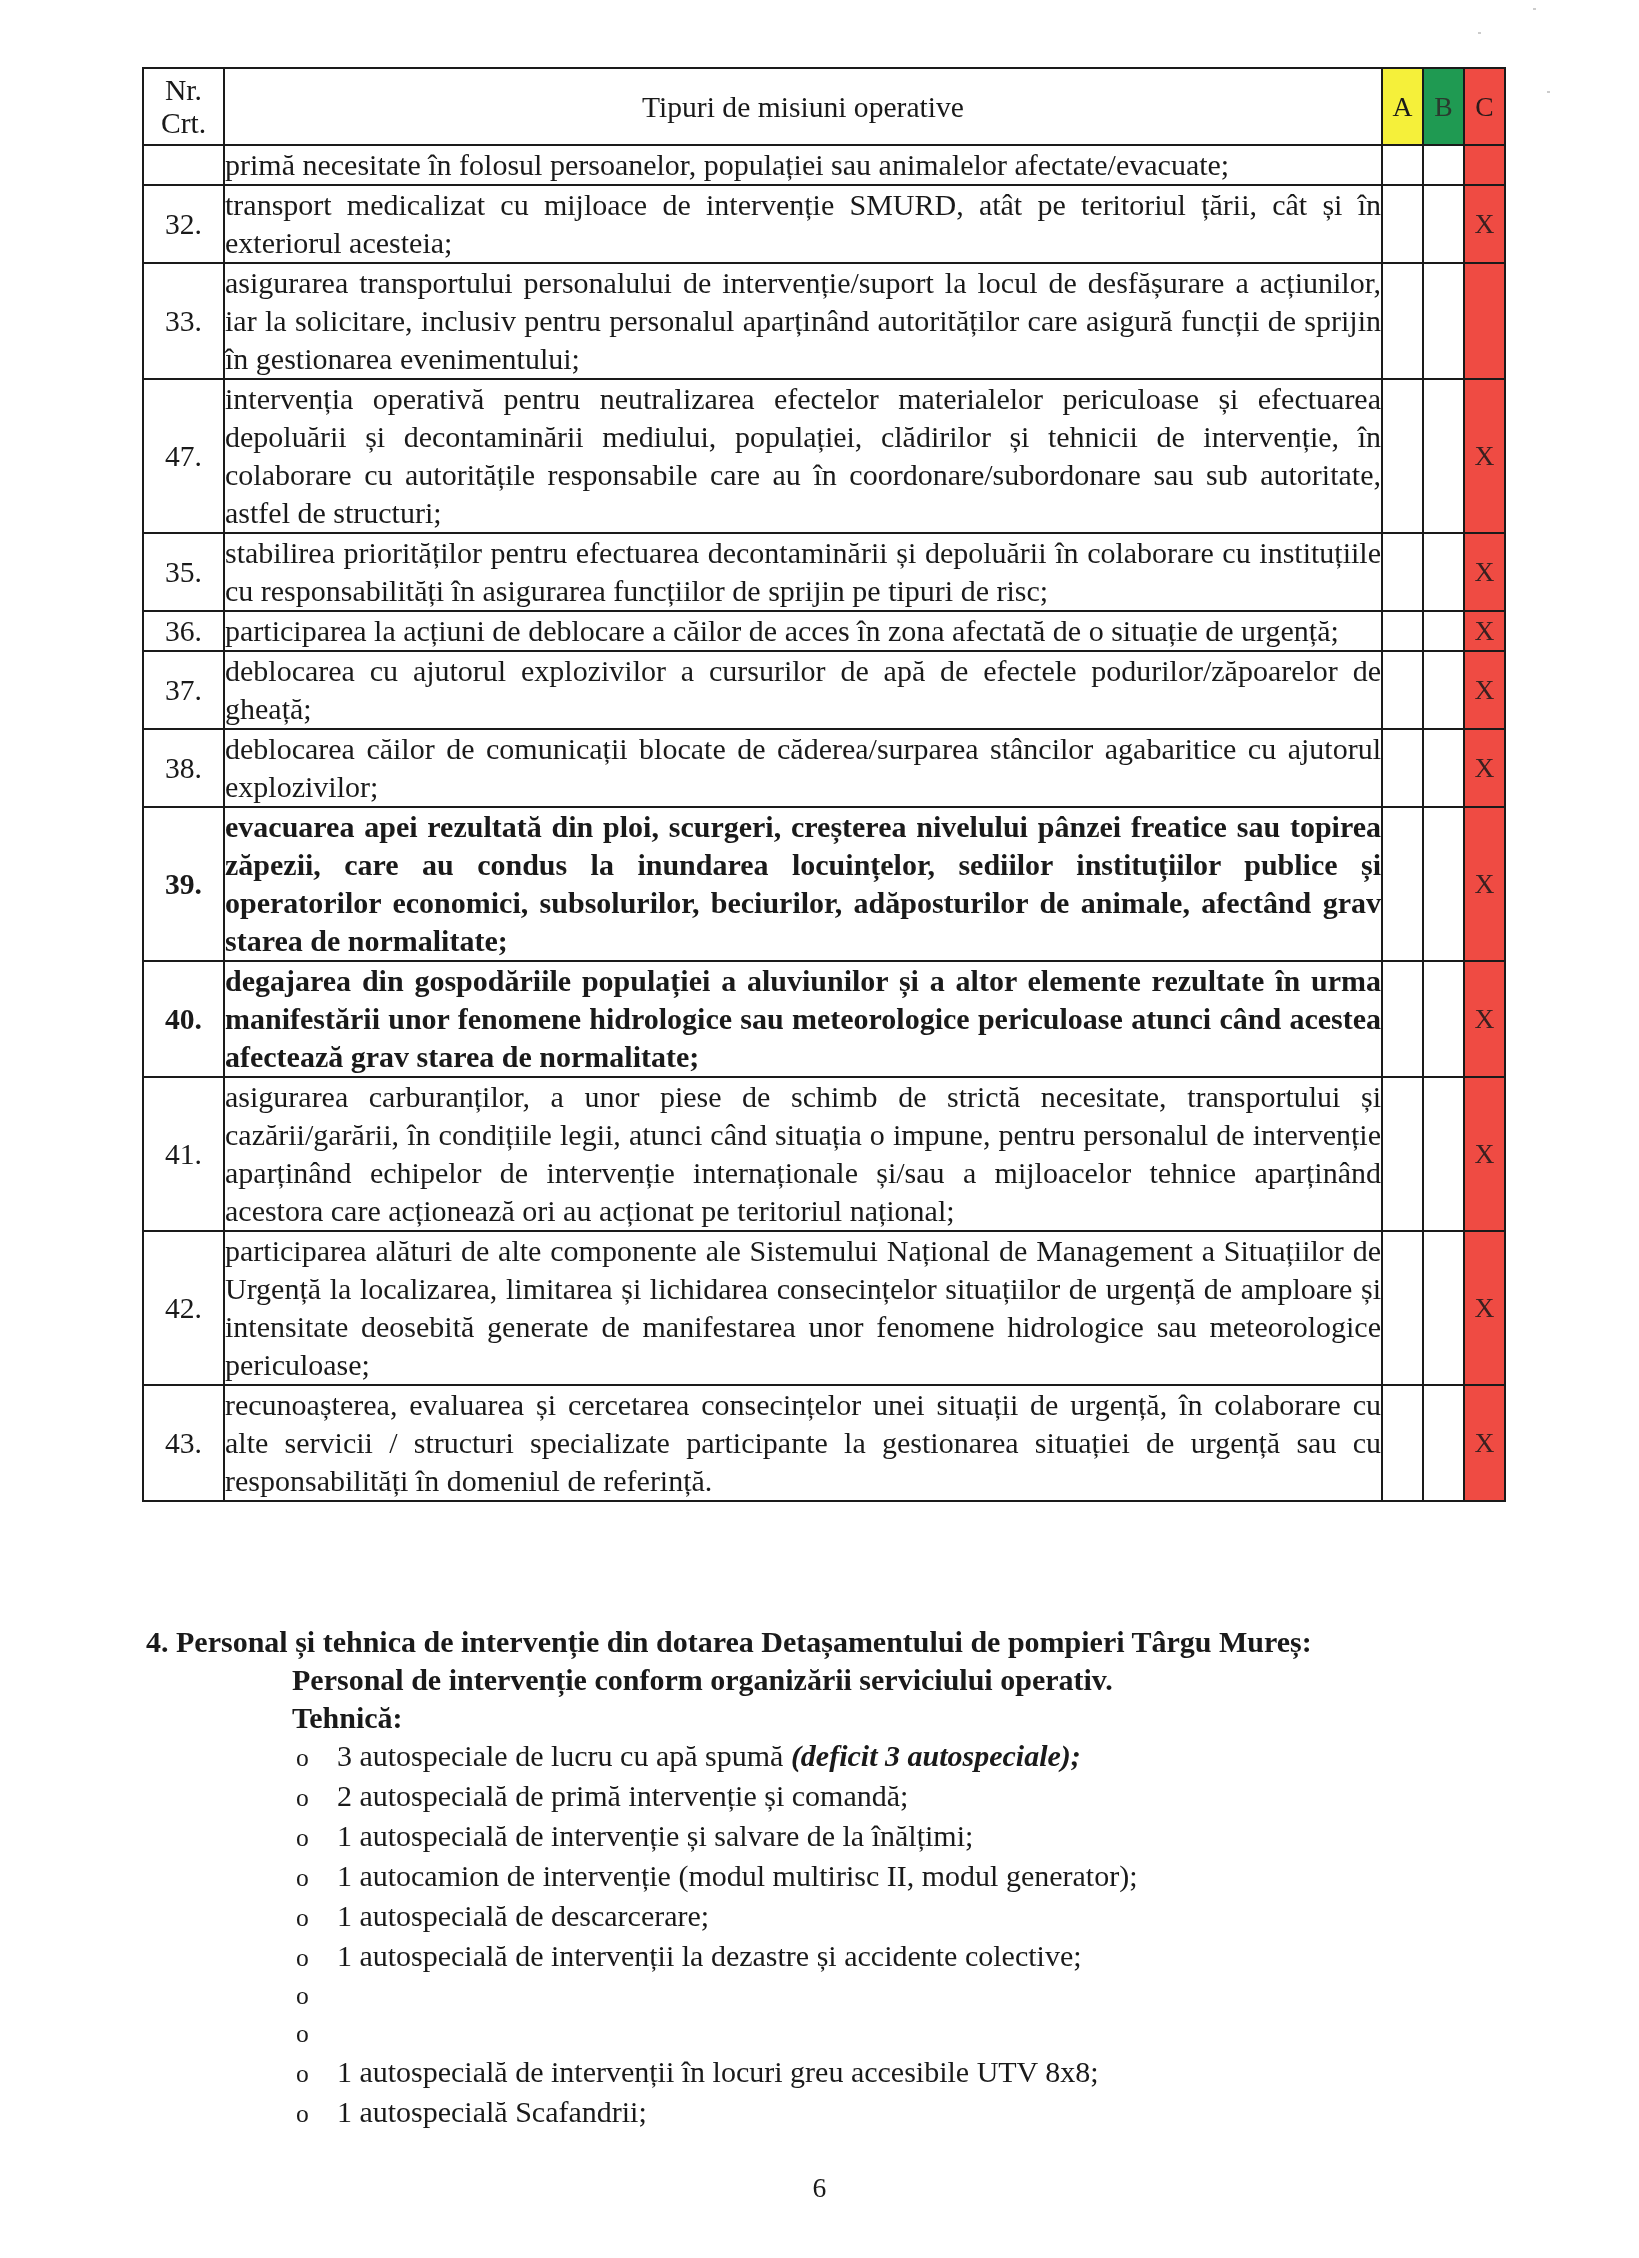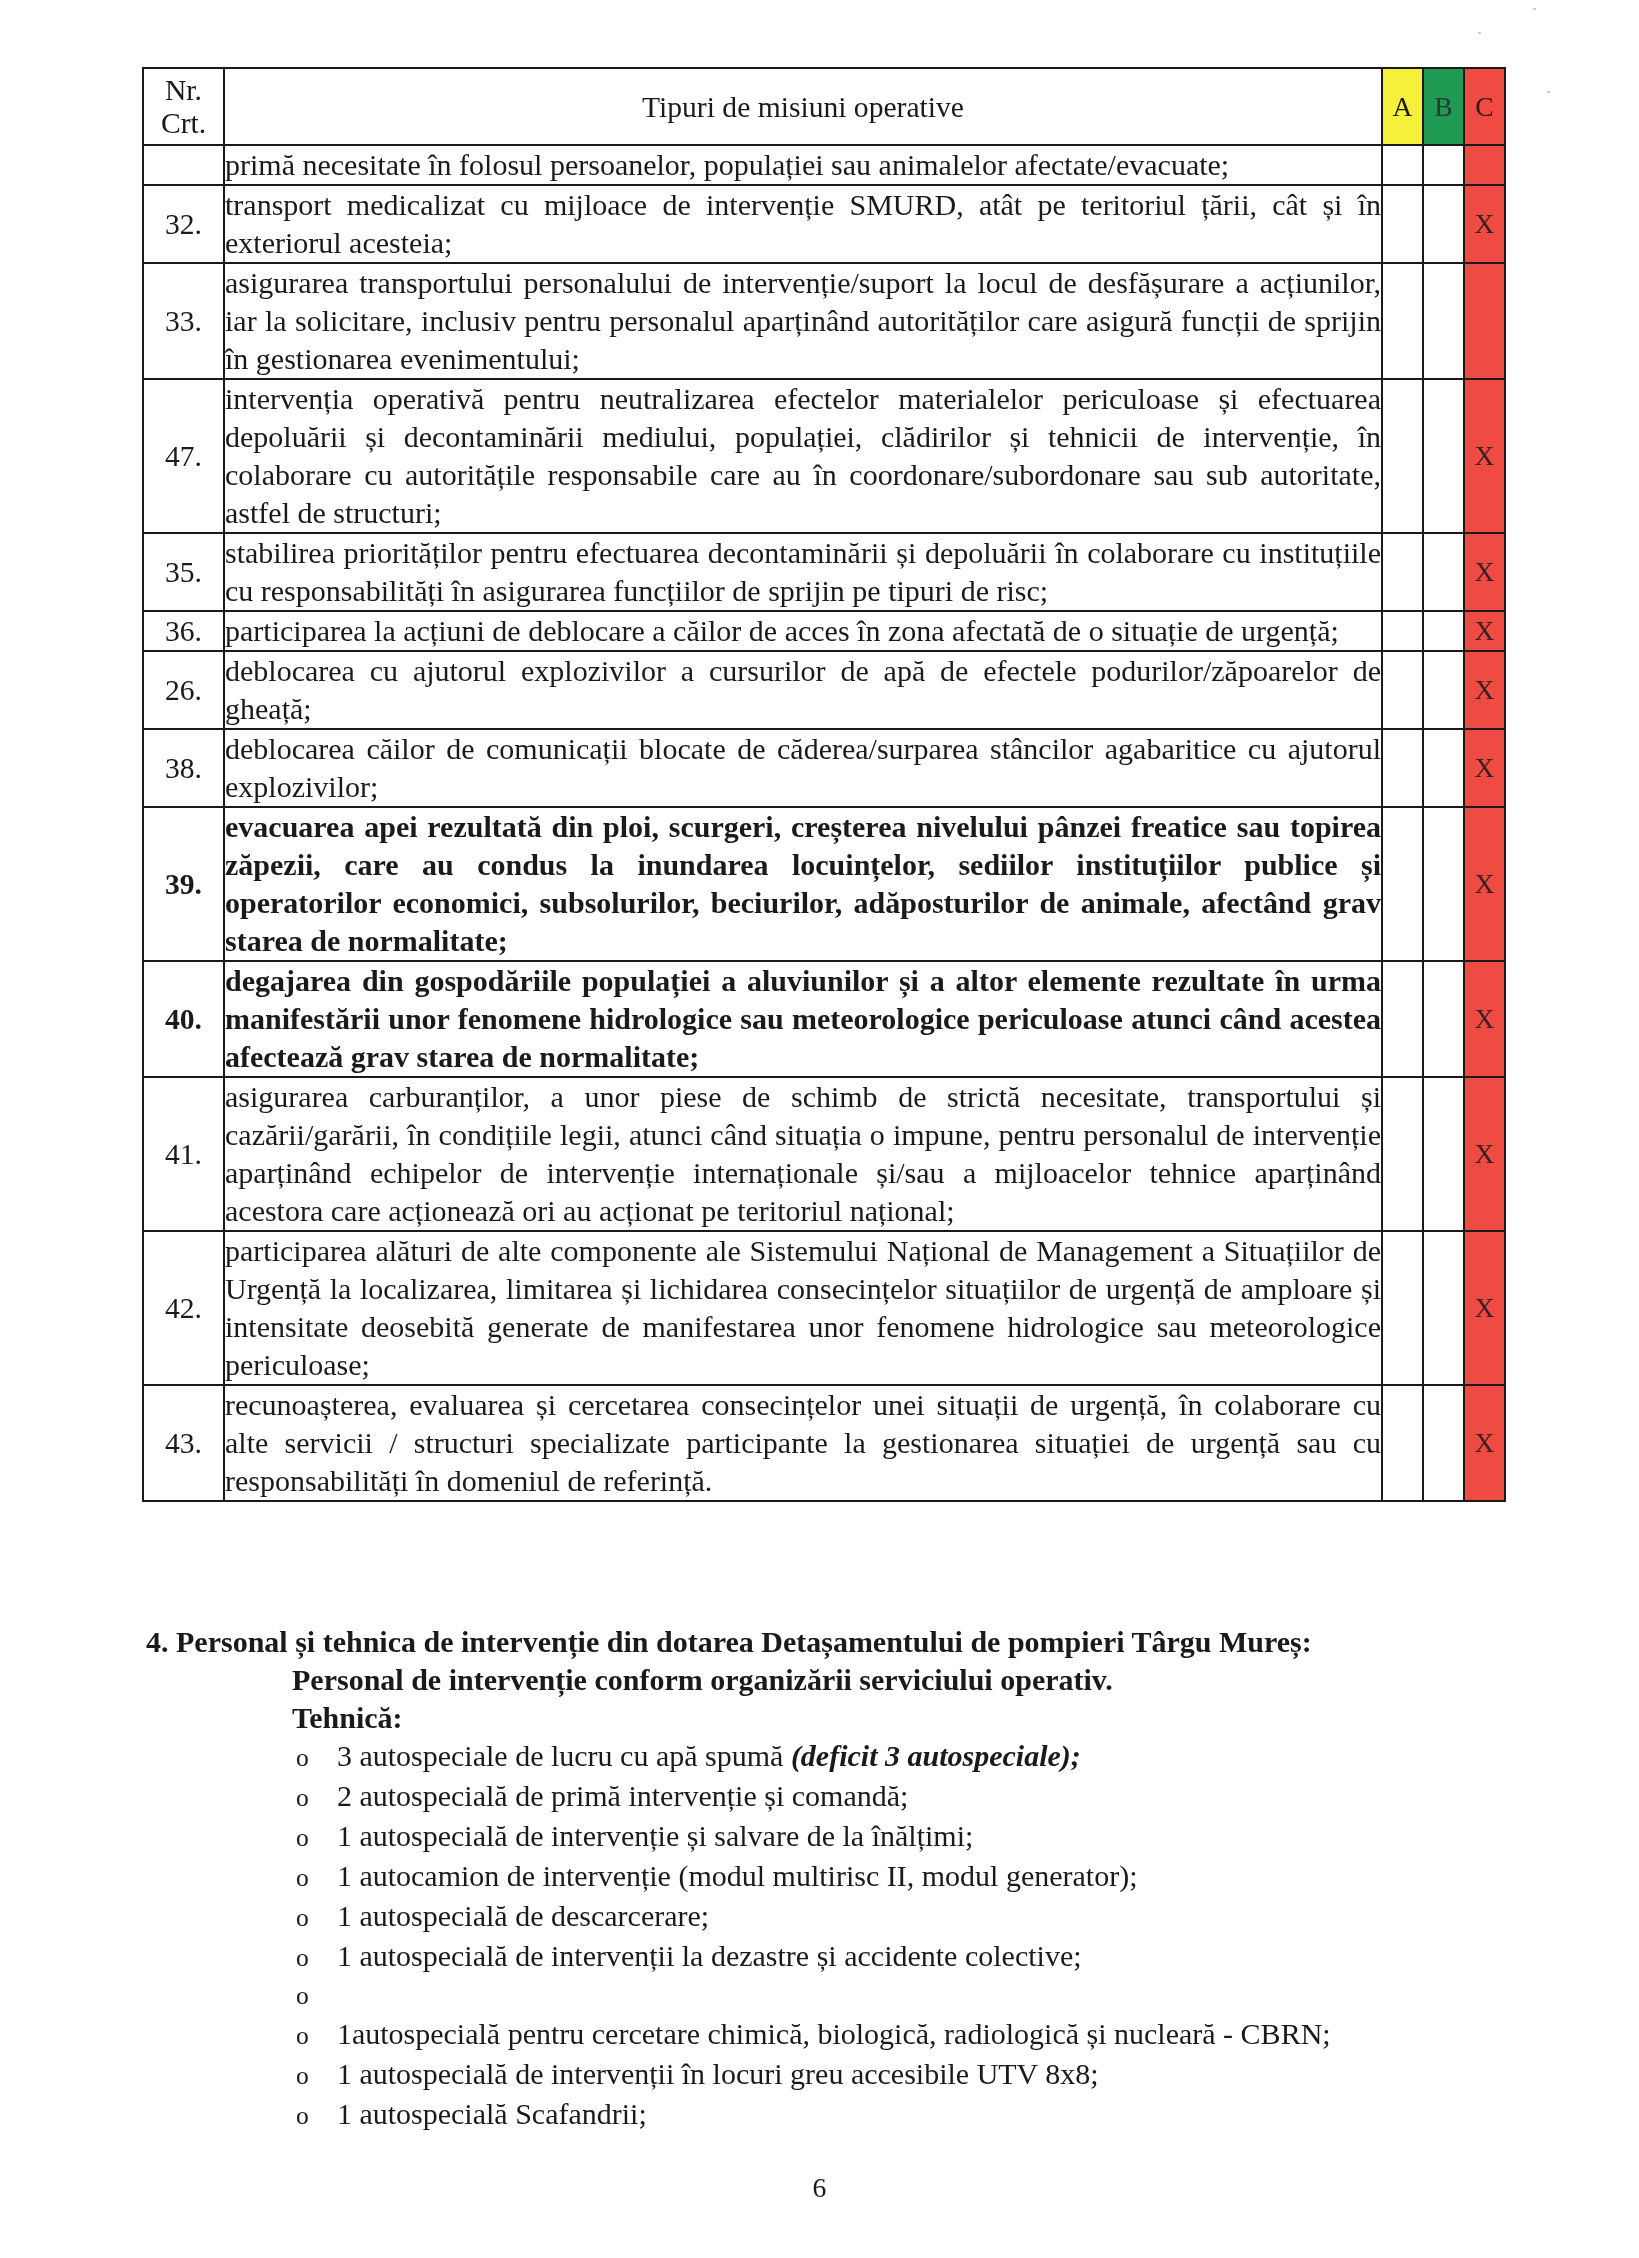--- a/index.html
+++ b/index.html
@@ -159,21 +159,21 @@
         <td class="c">X</td>
       </tr>
       <tr>
         <td class="nr">36.</td>
         <td class="text">participarea la acțiuni de deblocare a căilor de acces în zona afectată de o situație de urgență;</td>
         <td class="a"></td>
         <td class="b"></td>
         <td class="c">X</td>
       </tr>
       <tr>
-        <td class="nr">26.</td>
+        <td class="nr">37.</td>
         <td class="text">deblocarea cu ajutorul explozivilor a cursurilor de apă de efectele podurilor/zăpoarelor de gheață;</td>
         <td class="a"></td>
         <td class="b"></td>
         <td class="c">X</td>
       </tr>
       <tr>
         <td class="nr">38.</td>
         <td class="text">deblocarea căilor de comunicații blocate de căderea/surparea stâncilor agabaritice cu ajutorul explozivilor;</td>
         <td class="a"></td>
         <td class="b"></td>
@@ -246,21 +246,20 @@
       </li>
       <li>
         <span class="bullet">o</span>
         <span>1 autospecială de intervenții la dezastre și accidente colective;</span>
       </li>
       <li>
         <span class="bullet">o</span>
       </li>
       <li>
         <span class="bullet">o</span>
-        <span>1autospecială pentru cercetare chimică, biologică, radiologică și nucleară - CBRN;</span>
       </li>
       <li>
         <span class="bullet">o</span>
         <span>1 autospecială de intervenții în locuri greu accesibile UTV 8x8;</span>
       </li>
       <li>
         <span class="bullet">o</span>
         <span>1 autospecială Scafandrii;</span>
       </li>
     </ul>

